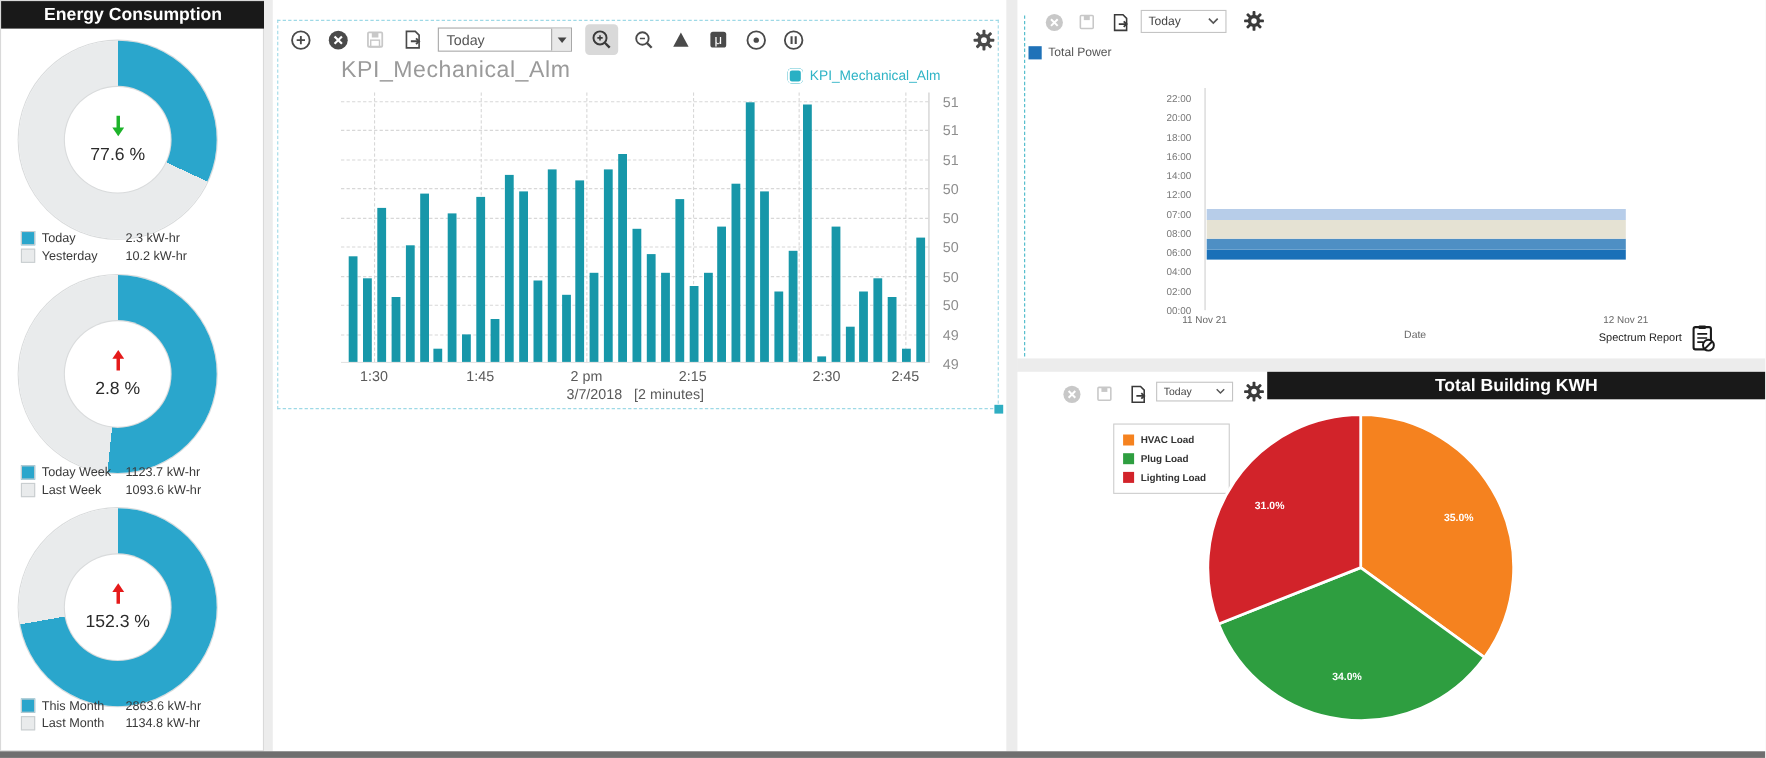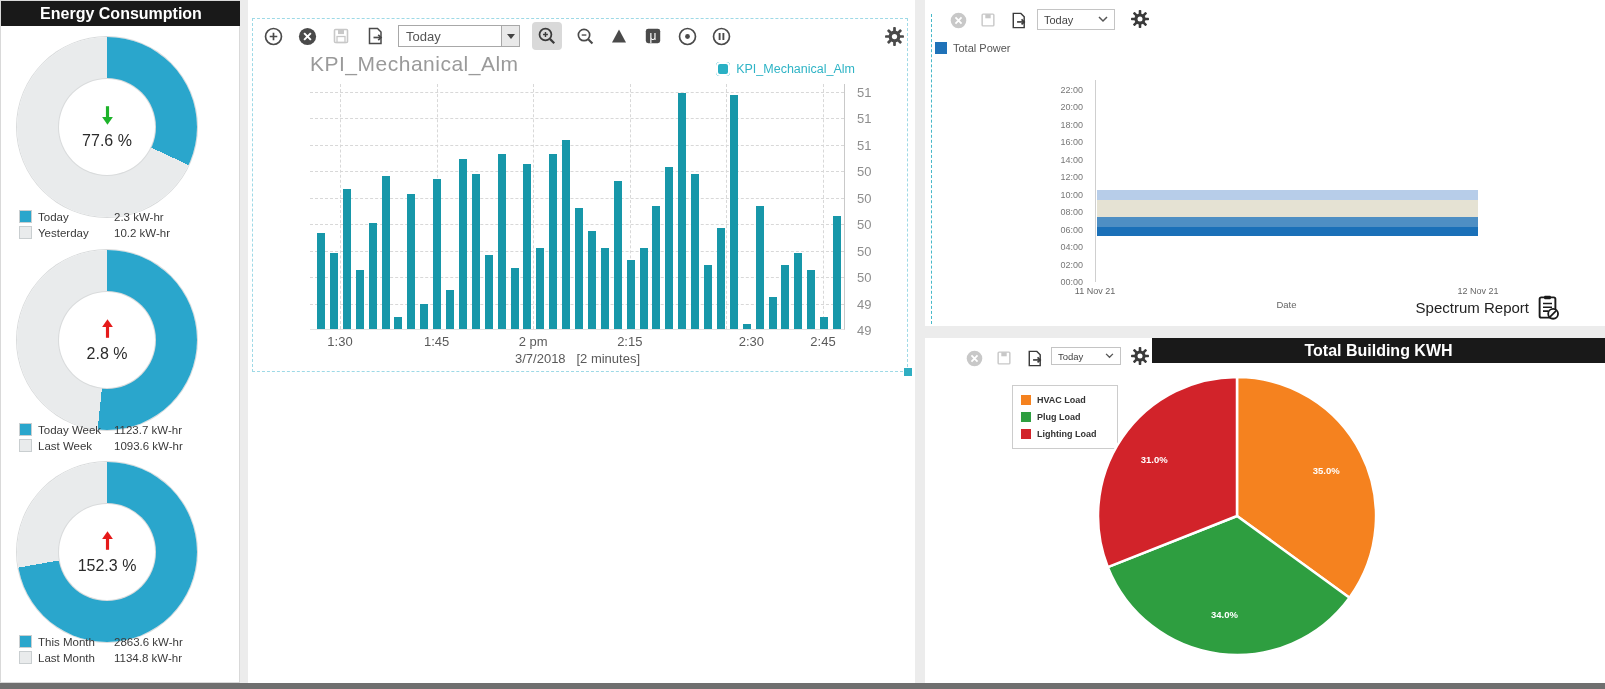--- a/index.html
+++ b/index.html
@@ -88,21 +88,21 @@
   .kw-legend .txt { font-size:11px; color:#555; }
   #kw-plot { position:absolute; left:170px; top:80px; width:383px; height:202px;
              border-left:1px solid #cfcfcf; }
   .kw-band { position:absolute; left:1px; width:381px; }
   #kw-ylabels { position:absolute; left:118px; top:80px; width:46px; height:202px; }
   #kw-ylabels span { position:absolute; right:6px; font-size:9px; color:#777; }
   .kw-xlab { position:absolute; top:286px; width:70px; text-align:center; font-size:9px; color:#666; }
   .kw-date { position:absolute; left:170px; top:299px; width:383px; text-align:center;
              font-size:9.5px; color:#666; }
   .kw-report { position:absolute; right:44px; top:294px; display:flex; align-items:center; gap:5px; }
-  .kw-report .txt { font-size:15px; color:#222; }
+  .kw-report .txt { font-size:10px; color:#222; }
 
   
   .kwh-legendbox { position:absolute; left:87px; top:47px; width:106px; height:64px;
                    border:1px solid #ccc; background:#fff; padding:6px 8px;
                    display:flex; flex-direction:column; justify-content:space-around; }
   .kwh-lrow { display:flex; align-items:center; gap:6px; }
   .kwh-lrow .sq { width:10px; height:10px; flex:0 0 10px; }
   .kwh-lrow .txt { font-size:9px; font-weight:bold; color:#333; }
   #kwh-pie { position:absolute; left:167px; top:33px; }
 </style>
@@ -417,21 +417,21 @@
         <div class="kw-band" style="top: 136.994px; height: 10.0346px; background: rgb(78, 143, 196);"></div>
         <div class="kw-band" style="top: 119.978px; height: 17.0151px; background: rgb(229, 226, 211);"></div>
         <div class="kw-band" style="top: 109.944px; height: 10.0346px; background: rgb(183, 205, 233);"></div>
       </div>
     <div id="kw-ylabels">
         <span style="top: 197px;">00:00</span>
         <span style="top: 179.549px;">02:00</span>
         <span style="top: 162.097px;">04:00</span>
         <span style="top: 144.646px;">06:00</span>
         <span style="top: 127.194px; margin-left: 48px;">08:00</span>
-        <span style="top: 109.743px;">10:00</span>
+        <span style="top: 109.743px;">07:00</span>
         <span style="top: 92.2916px;">12:00</span>
         <span style="top: 74.8402px;">14:00</span>
         <span style="top: 57.3888px;">16:00</span>
         <span style="top: 39.9374px;">18:00</span>
         <span style="top: 22.486px;">20:00</span>
         <span style="top: 5.03456px;">22:00</span>
       </div>
     <span class="kw-xlab" style="left:135px;">11 Nov 21</span>
     <span class="kw-xlab" style="left:518px;">12 Nov 21</span>
     <div class="kw-date">Date</div>

